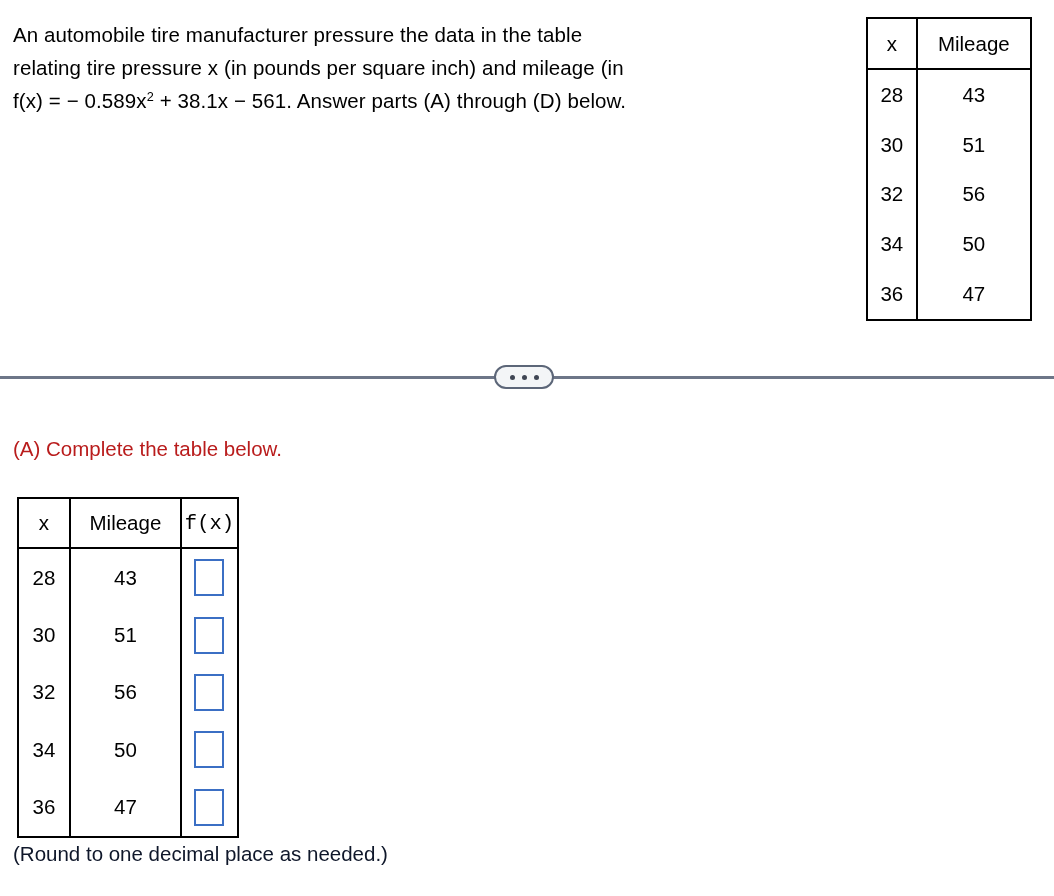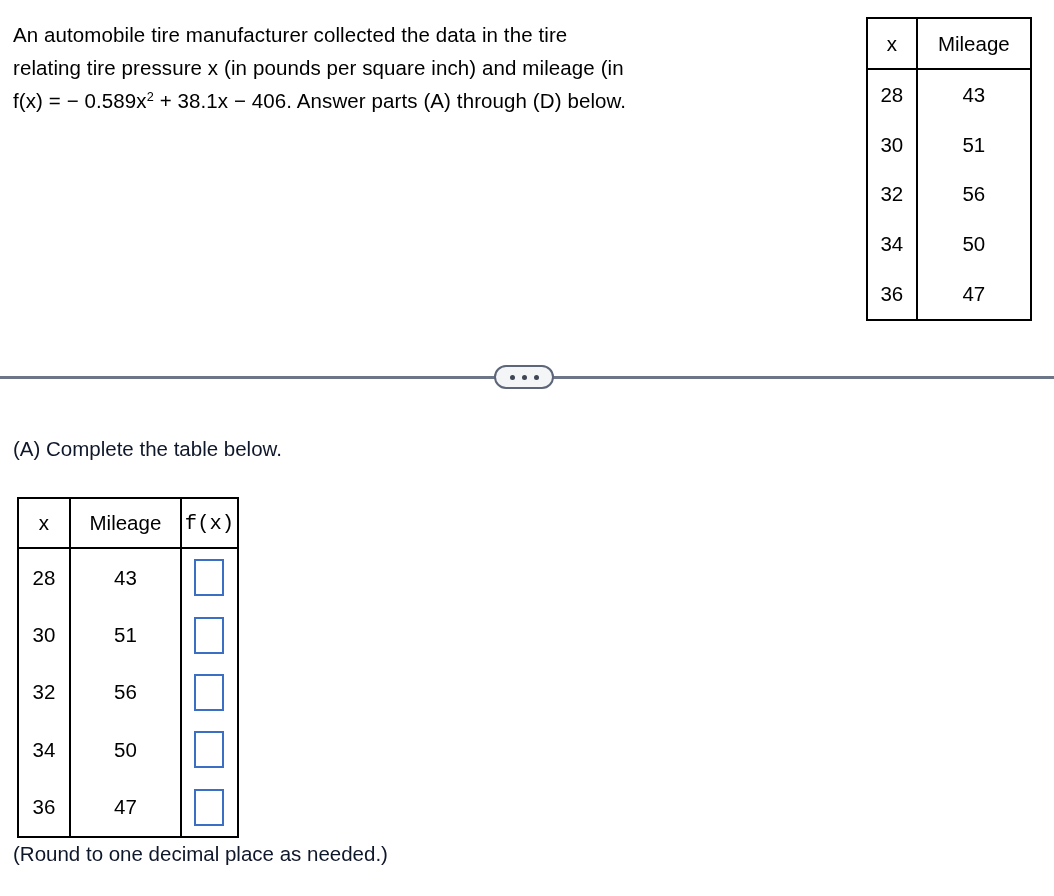--- a/index.html
+++ b/index.html
@@ -101,21 +101,21 @@
     border-radius: 50%;
     background: #3f4654;
   }
 
   
   #part-a-prompt {
     position: absolute;
     left: 13px;
     top: 437px;
     font-size: 20.5px;
-    color: #0f172a;
+    color: #b91c1c;
     white-space: nowrap;
   }
 
   #answer-table {
     position: absolute;
     left: 17px;
     top: 497px;
     width: 218px;
     height: 337px;
   }
@@ -153,23 +153,23 @@
     top: 842px;
     font-size: 20.5px;
     color: #0f172a;
     white-space: nowrap;
   }
 </style>
 </head>
 <body>
 
 <div id="problem-statement">
-  <div class="line">An automobile tire manufacturer collected the data in the tire</div>
+  <div class="line">An automobile tire manufacturer pressure the data in the table</div>
   <div class="line">relating tire pressure x (in pounds per square inch) and mileage (in</div>
-  <div class="line fml"><span>f(x) = − 0.589x</span><sup>2</sup><span> + 38.1x − 406. Answer parts (A) through (D) below.</span></div>
+  <div class="line fml"><span>f(x) = − 0.589x</span><sup>2</sup><span> + 38.1x − 561. Answer parts (A) through (D) below.</span></div>
 </div>
 
 <div id="data-table" class="math-table mt-outer">
   <table>
     <thead>
       <tr>
         <th class="c-x hsep vsep">x</th>
         <th class="c-m hsep">Mileage</th>
       </tr>
     </thead>

